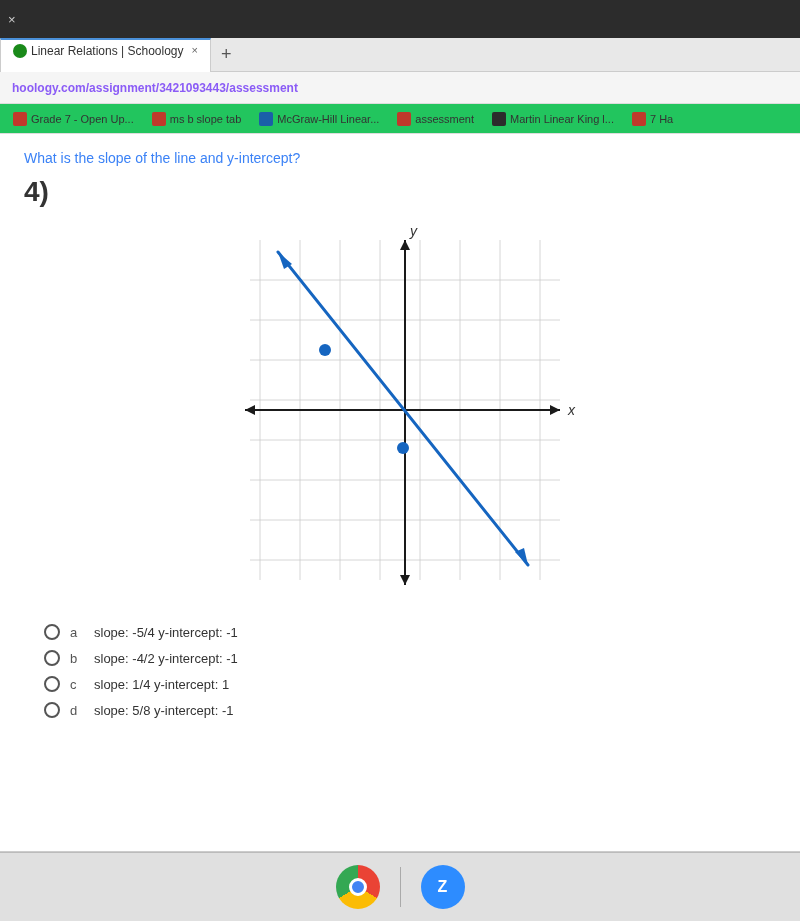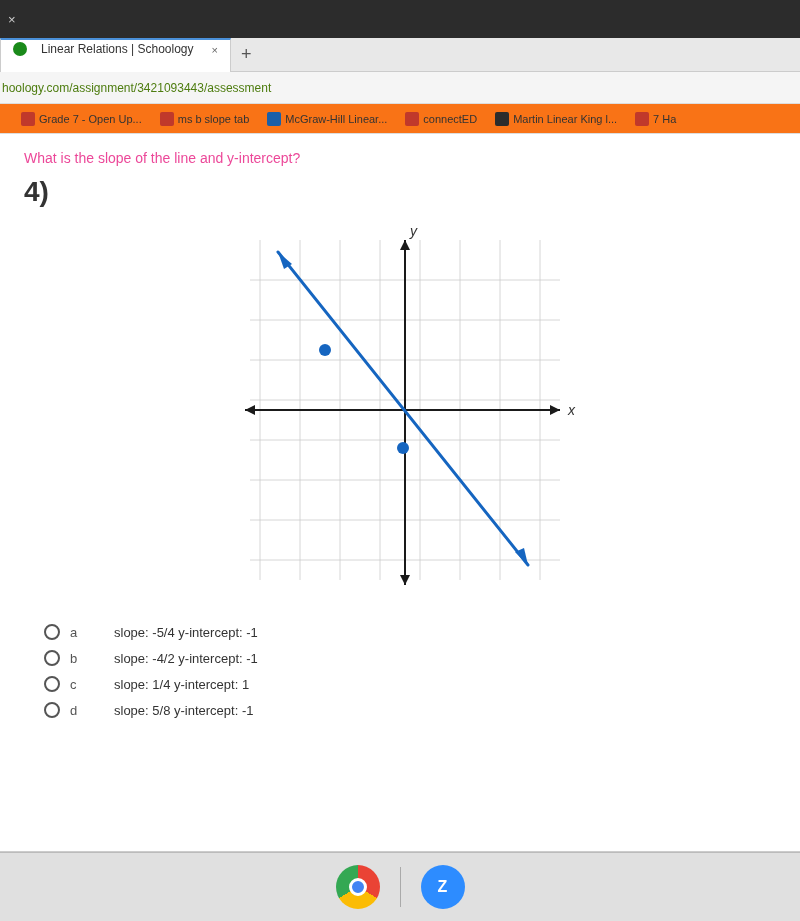--- a/index.html
+++ b/index.html
@@ -32,25 +32,25 @@
       align-items: center;
       border-bottom: 1px solid #ccc;
     }
     .tab-active {
       background: #fff;
       border-top: 2px solid #4a90d9;
       border-left: 1px solid #ccc;
       border-right: 1px solid #ccc;
       height: 34px;
       display: flex;
-      align-items: flex-end;
-      padding: 16px 12px;
+      align-items: flex-start;
+      padding: 4px 12px;
       font-size: 12px;
       color: #333;
-      gap: 14px;
+      gap: 4px;
     }
     .tab-icon {
       width: 14px;
       height: 14px;
       background: #1a8a1a;
       border-radius: 50%;
       display: inline-block;
     }
     .tab-close {
       font-size: 11px;
@@ -64,33 +64,34 @@
       padding: 0 10px;
       cursor: pointer;
     }
 
     
     .address-bar {
       background: #f5f5f5;
       height: 32px;
       display: flex;
       align-items: center;
-      padding: 0 2px;
+      padding: 0 12px;
       border-bottom: 1px solid #ddd;
       font-size: 12px;
-      color: #4d7c0f;
+      color: #8b5cf6;
+      font-weight: bold;
     }
 
     
     .bookmarks-bar {
-      background: #f97316;
+      background: #22c55e;
       height: 30px;
       display: flex;
       align-items: center;
-      padding: 0 16px;
+      padding: 0 8px;
       gap: 8px;
       border-bottom: 1px solid #ddd;
       overflow: hidden;
     }
     .bookmark-item {
       display: flex;
       align-items: center;
       gap: 4px;
       font-size: 11px;
       color: #333;
@@ -109,21 +110,21 @@
     
     .page-content {
       background: #fff;
       padding: 16px 24px;
       height: calc(921px - 38px - 34px - 32px - 30px - 70px);
       overflow-y: auto;
     }
 
     .question-text {
       font-size: 14px;
-      color: #ec4899;
+      color: #3b82f6;
       margin-bottom: 10px;
     }
 
     .question-number {
       font-size: 28px;
       font-weight: bold;
       color: #333;
       margin-bottom: 12px;
     }
 
@@ -161,21 +162,20 @@
       flex-shrink: 0;
     }
     .answer-label {
       font-size: 13px;
       color: #555;
       min-width: 14px;
     }
     .answer-text {
       font-size: 13px;
       color: #333;
-      margin-left: 20px;
     }
 
     
     .taskbar {
       position: fixed;
       bottom: 0;
       left: 0;
       width: 800px;
       height: 70px;
       background: #e0e0e0;
@@ -242,21 +242,21 @@
   <div class="bookmark-item">
     <span class="bm-icon" style="background:#c0392b;"></span>
     <span>ms b slope tab</span>
   </div>
   <div class="bookmark-item">
     <span class="bm-icon" style="background:#1a5fa8;"></span>
     <span>McGraw-Hill Linear...</span>
   </div>
   <div class="bookmark-item">
     <span class="bm-icon" style="background:#c0392b;"></span>
-    <span>connectED</span>
+    <span>assessment</span>
   </div>
   <div class="bookmark-item">
     <span class="bm-icon" style="background:#2c2c2c;"></span>
     <span>Martin Linear King l...</span>
   </div>
   <div class="bookmark-item">
     <span class="bm-icon" style="background:#c0392b;"></span>
     <span>7 Ha</span>
   </div>
 </div>

